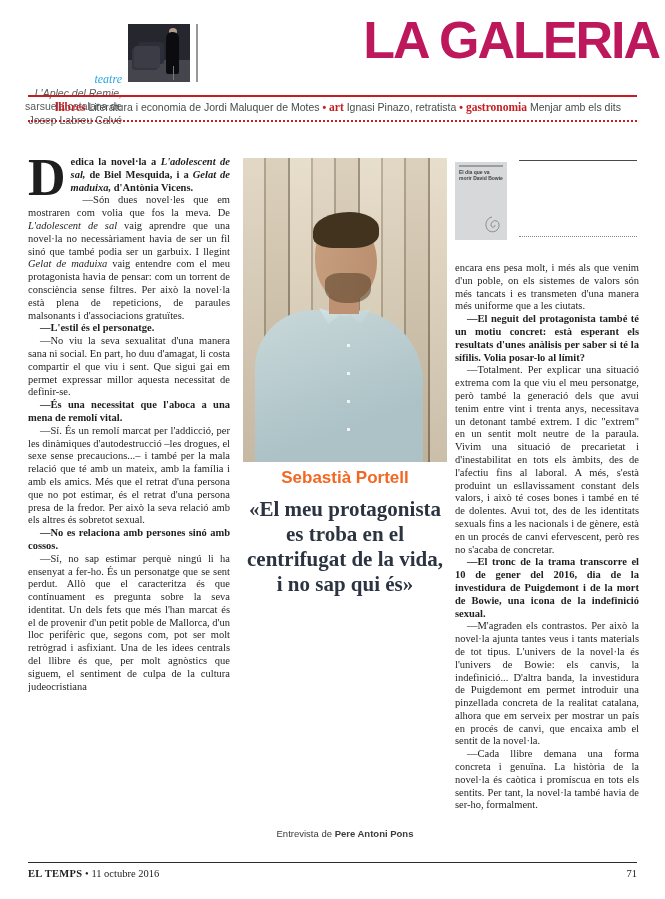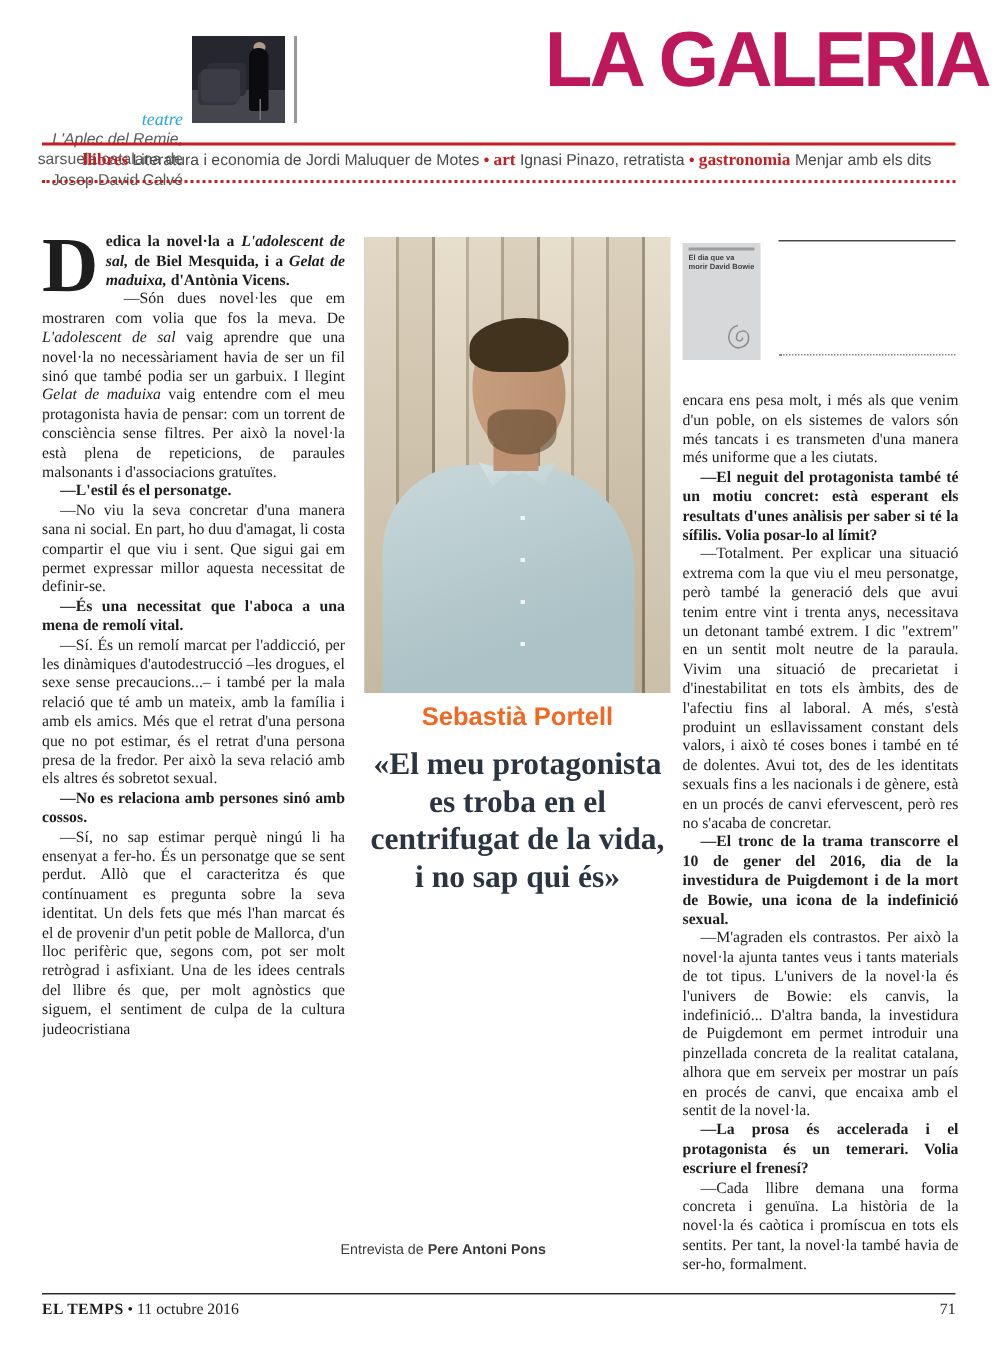--- a/index.html
+++ b/index.html
@@ -56,21 +56,21 @@
   .hair{position:absolute;left:-2px;top:-6px;width:66px;height:36px;background:#42331f;border-radius:55% 45% 38% 30%;}
   .beard{position:absolute;left:10px;bottom:-1px;width:46px;height:30px;background:rgba(84,62,38,.55);border-radius:30% 30% 45% 45%;}
   .collar{position:absolute;left:76px;bottom:138px;width:52px;height:16px;
           background:linear-gradient(160deg,#d4e2e3,#bfd2d4);clip-path:polygon(0 0,18% 100%,50% 20%,82% 100%,100% 0,50% 55%);}
 
   .interviewee{position:absolute;left:243px;top:468px;width:204px;text-align:center;
                font-family:"Liberation Sans",sans-serif;font-weight:bold;font-size:17px;color:#f26822;}
   .quote{position:absolute;left:243px;top:497px;width:204px;text-align:center;
          font-weight:bold;font-size:21px;line-height:25px;color:#2b3440;}
   .bio{position:absolute;left:241px;top:642px;width:208px;}
-  .byline{position:absolute;left:227px;top:828px;width:204px;
+  .byline{position:absolute;left:243px;top:828px;width:204px;text-align:center;
           font-family:"Liberation Sans",sans-serif;font-size:9.5px;color:#3c3c3e;}
   .byline b{font-weight:bold;}
 
   
   .cover{position:absolute;left:455px;top:162px;width:52px;height:78px;background:#d7d8d9;overflow:hidden;}
   .cover-top{position:absolute;left:4px;top:3px;width:44px;height:2px;background:#9b9ea1;}
   .cover-title{position:absolute;left:4px;top:7px;width:44px;font-family:"Liberation Sans",sans-serif;
                font-weight:bold;font-size:5px;line-height:6px;color:#3c3f42;}
   .cover svg{position:absolute;right:4px;bottom:4px;}
   .binfo-rule-top{position:absolute;left:519px;right:28px;top:160px;height:1px;background:#4a4a4a;}
@@ -88,42 +88,42 @@
 </style>
 </head>
 <body>
 
 <div class="page">
 
   <div class="teaser">
     <div class="sec">teatre</div>
     <div class="it">L'Aplec del Remie,</div>
     <div>sarsuela catalana de</div>
-    <div>Josep David Calvé</div>
+    <div>Josep Labreu Calvé</div>
   </div>
 
   <div class="teaser-photo">
     <div class="tp-group"></div>
     <div class="tp-head"></div>
     <div class="tp-fig"></div>
     <div class="tp-mic"></div>
   </div>
 
   <div class="mast-divider"></div>
   <div class="galeria">LA GALERIA</div>
 
   <div class="rule-red"></div>
   <div class="strip"><span class="strip-label">llibres</span><span class="strip-text"> Literatura i economia de Jordi Maluquer de Motes</span><span class="strip-bullet">  •  </span><span class="strip-label">art</span><span class="strip-text"> Ignasi Pinazo, retratista</span><span class="strip-bullet">  •  </span><span class="strip-label">gastronomia</span><span class="strip-text"> Menjar amb els dits</span></div>
   <div class="rule-dotted"></div>
 
   <div class="col col-left">
       <p class="para lead"><span class="dropcap">D</span><span class="s-b">edica la novel·la a </span><span class="s-bi">L'adolescent de sal,</span><span class="s-b"> de Biel Mesquida, i a </span><span class="s-bi">Gelat de maduixa,</span><span class="s-b"> d'Antònia Vicens.</span></p>
       <p class="para a"><span class="s-n">—Són dues novel·les que em mostraren com volia que fos la meva. De </span><span class="s-i">L'adolescent de sal</span><span class="s-n"> vaig aprendre que una novel·la no necessàriament havia de ser un fil sinó que també podia ser un garbuix. I llegint </span><span class="s-i">Gelat de maduixa</span><span class="s-n"> vaig entendre com el meu protagonista havia de pensar: com un torrent de consciència sense filtres. Per això la novel·la està plena de repeticions, de paraules malsonants i d'associacions gratuïtes.</span></p>
       <p class="para q"><span class="s-b">—L'estil és el personatge.</span></p>
-      <p class="para a"><span class="s-n">—No viu la seva concretar d'una manera sana ni social. En part, ho duu d'amagat, li costa compartir el que viu i sent. Que sigui gai em permet expressar millor aquesta necessitat de definir-se.</span></p>
+      <p class="para a"><span class="s-n">—No viu la seva sexualitat d'una manera sana ni social. En part, ho duu d'amagat, li costa compartir el que viu i sent. Que sigui gai em permet expressar millor aquesta necessitat de definir-se.</span></p>
       <p class="para q"><span class="s-b">—És una necessitat que l'aboca a una mena de remolí vital.</span></p>
       <p class="para a"><span class="s-n">—Sí. És un remolí marcat per l'addicció, per les dinàmiques d'autodestrucció –les drogues, el sexe sense precaucions...– i també per la mala relació que té amb un mateix, amb la família i amb els amics. Més que el retrat d'una persona que no pot estimar, és el retrat d'una persona presa de la fredor. Per això la seva relació amb els altres és sobretot sexual.</span></p>
       <p class="para q"><span class="s-b">—No es relaciona amb persones sinó amb cossos.</span></p>
       <p class="para a"><span class="s-n">—Sí, no sap estimar perquè ningú li ha ensenyat a fer-ho. És un personatge que se sent perdut. Allò que el caracteritza és que contínuament es pregunta sobre la seva identitat. Un dels fets que més l'han marcat és el de provenir d'un petit poble de Mallorca, d'un lloc perifèric que, segons com, pot ser molt retrògrad i asfixiant. Una de les idees centrals del llibre és que, per molt agnòstics que siguem, el sentiment de culpa de la cultura judeocristiana</span></p>
     </div>
 
   <div class="photo">
     <div class="shade"></div>
     <div class="torso"></div>
     <div class="collar"></div>
@@ -151,21 +151,20 @@
     </svg>
   </div>
   <div class="binfo-rule-dot"></div>
 
   <div class="col col-right">
       <p class="para cont"><span class="s-n">encara ens pesa molt, i més als que venim d'un poble, on els sistemes de valors són més tancats i es transmeten d'una manera més uniforme que a les ciutats.</span></p>
       <p class="para q"><span class="s-b">—El neguit del protagonista també té un motiu concret: està esperant els resultats d'unes anàlisis per saber si té la sífilis. Volia posar-lo al límit?</span></p>
       <p class="para a"><span class="s-n">—Totalment. Per explicar una situació extrema com la que viu el meu personatge, però també la generació dels que avui tenim entre vint i trenta anys, necessitava un detonant també extrem. I dic "extrem" en un sentit molt neutre de la paraula. Vivim una situació de precarietat i d'inestabilitat en tots els àmbits, des de l'afectiu fins al laboral. A més, s'està produint un esllavissament constant dels valors, i això té coses bones i també en té de dolentes. Avui tot, des de les identitats sexuals fins a les nacionals i de gènere, està en un procés de canvi efervescent, però res no s'acaba de concretar.</span></p>
       <p class="para q"><span class="s-b">—El tronc de la trama transcorre el 10 de gener del 2016, dia de la investidura de Puigdemont i de la mort de Bowie, una icona de la indefinició sexual.</span></p>
       <p class="para a"><span class="s-n">—M'agraden els contrastos. Per això la novel·la ajunta tantes veus i tants materials de tot tipus. L'univers de la novel·la és l'univers de Bowie: els canvis, la indefinició... D'altra banda, la investidura de Puigdemont em permet introduir una pinzellada concreta de la realitat catalana, alhora que em serveix per mostrar un país en procés de canvi, que encaixa amb el sentit de la novel·la.</span></p>
-      <p class="para q"><span class="s-b">—La prosa és accelerada i el protagonista és un temerari. Volia escriure el frenesí?</span></p>
       <p class="para a"><span class="s-n">—Cada llibre demana una forma concreta i genuïna. La història de la novel·la és caòtica i promíscua en tots els sentits. Per tant, la novel·la també havia de ser-ho, formalment.</span></p>
     </div>
 
   <div class="footer-rule"></div>
   <div class="footer-left">
     <span class="brand">EL TEMPS</span>
     <span>•</span>
     <span>11 octubre 2016</span>
   </div>
   <div class="pagenum">71</div>

